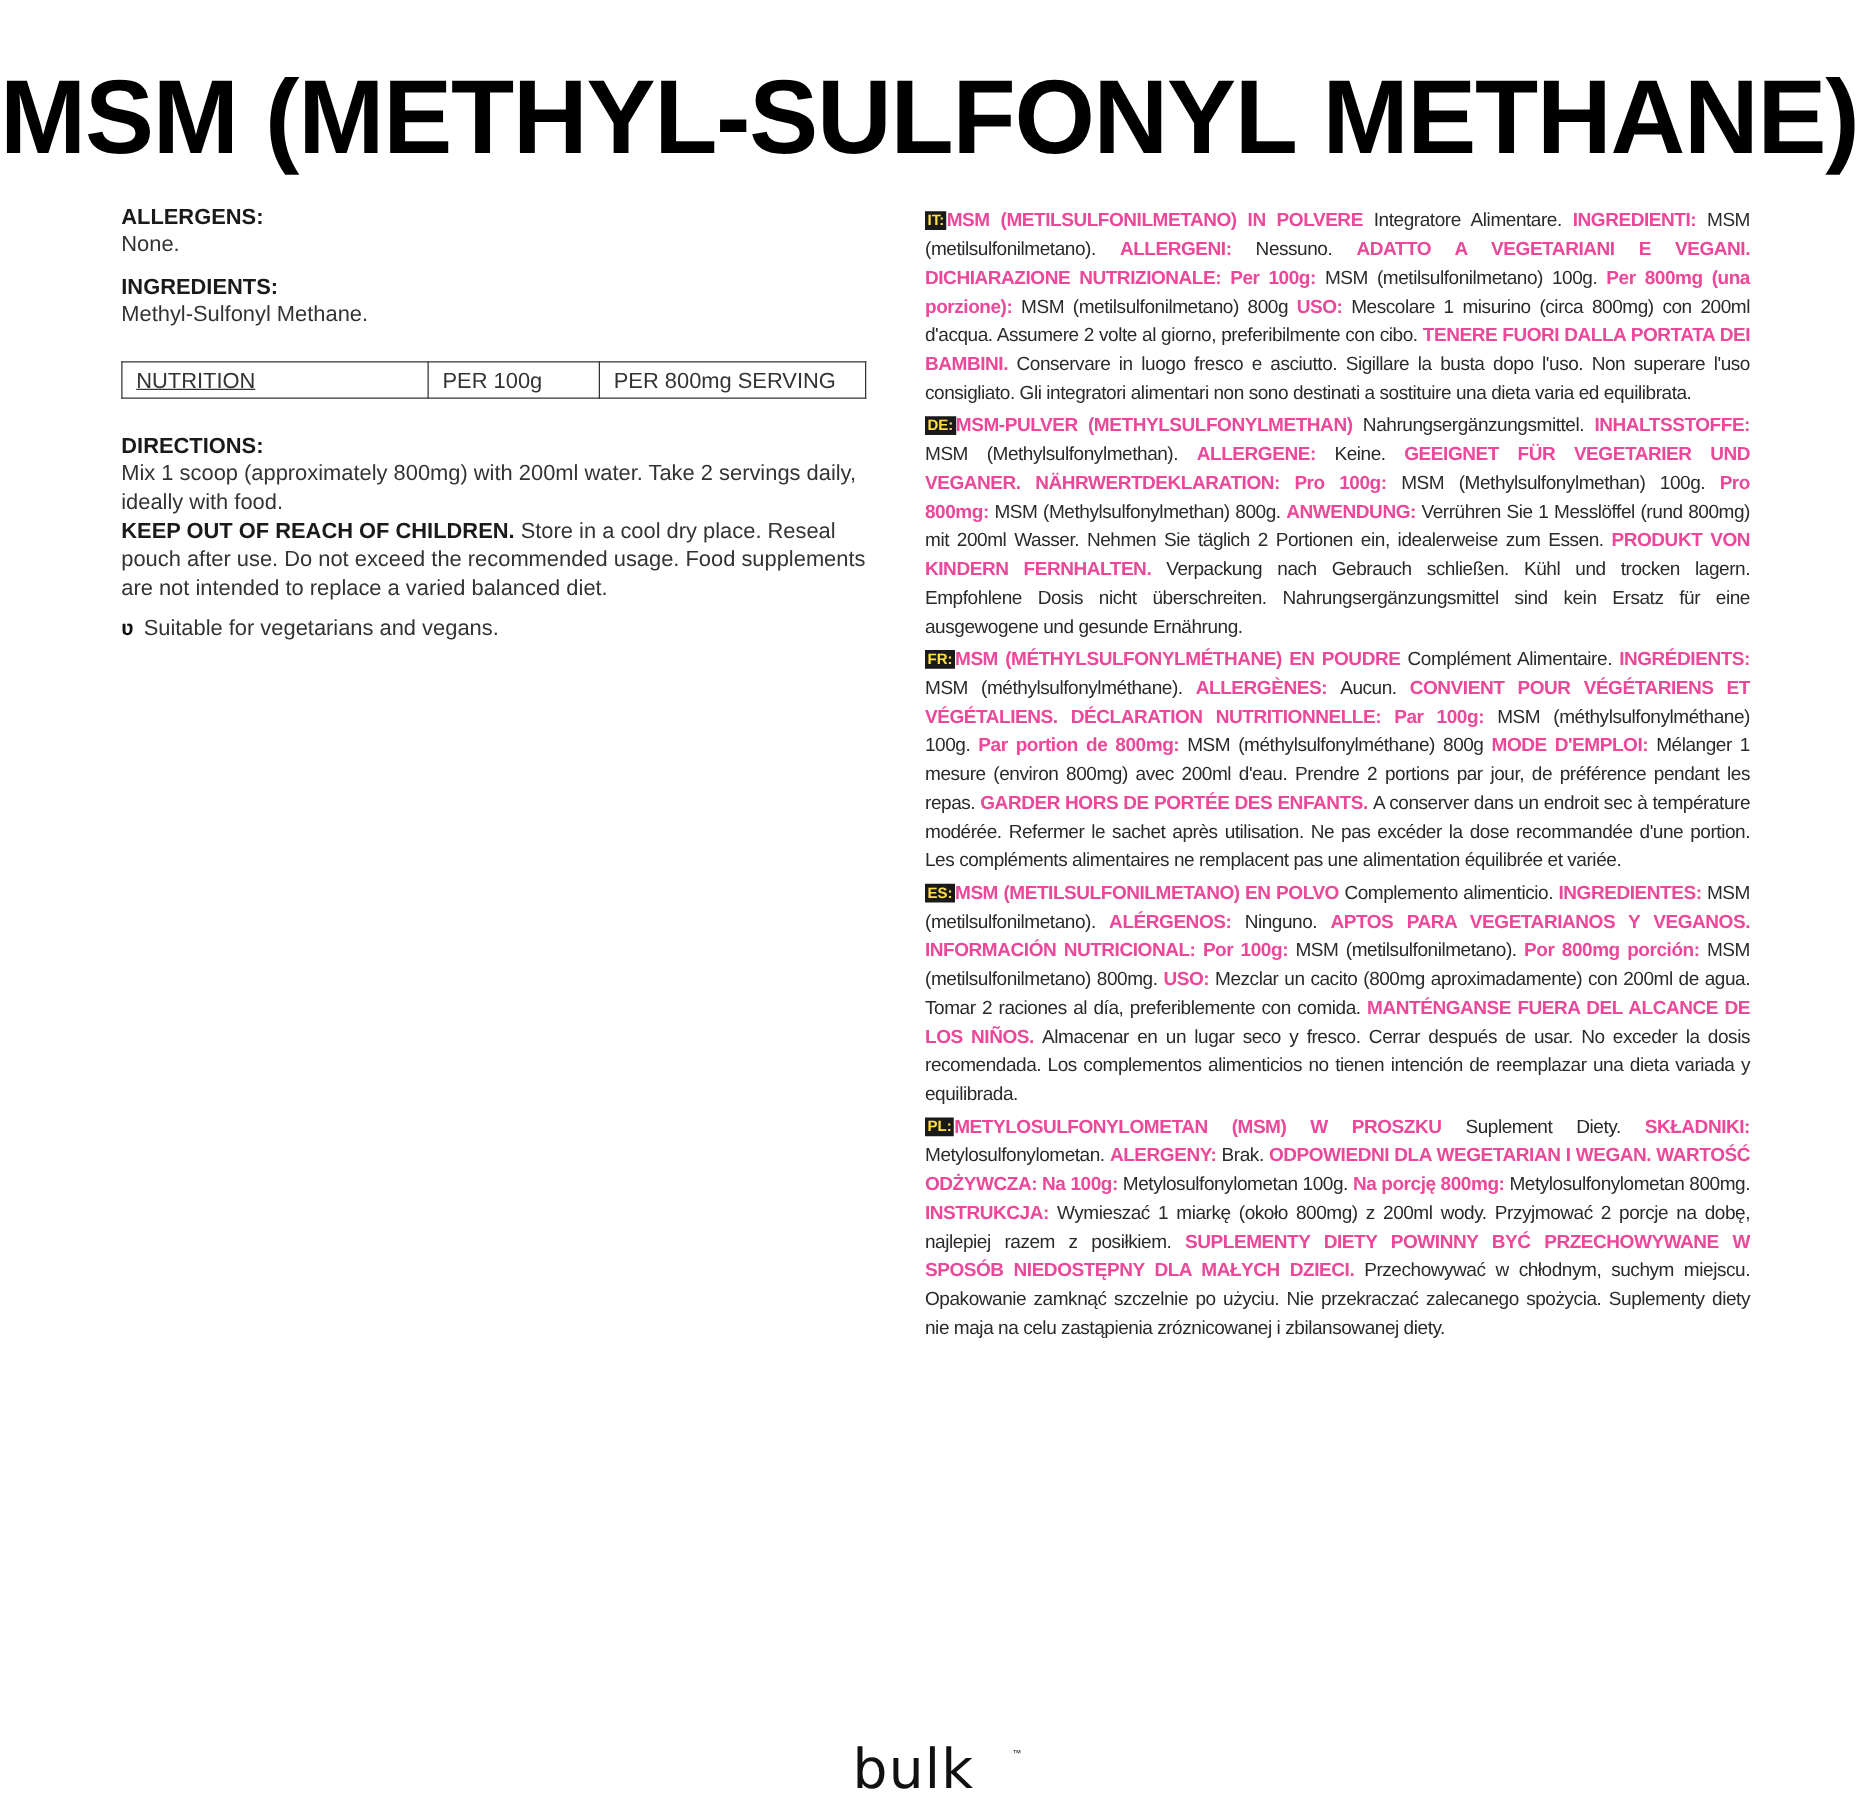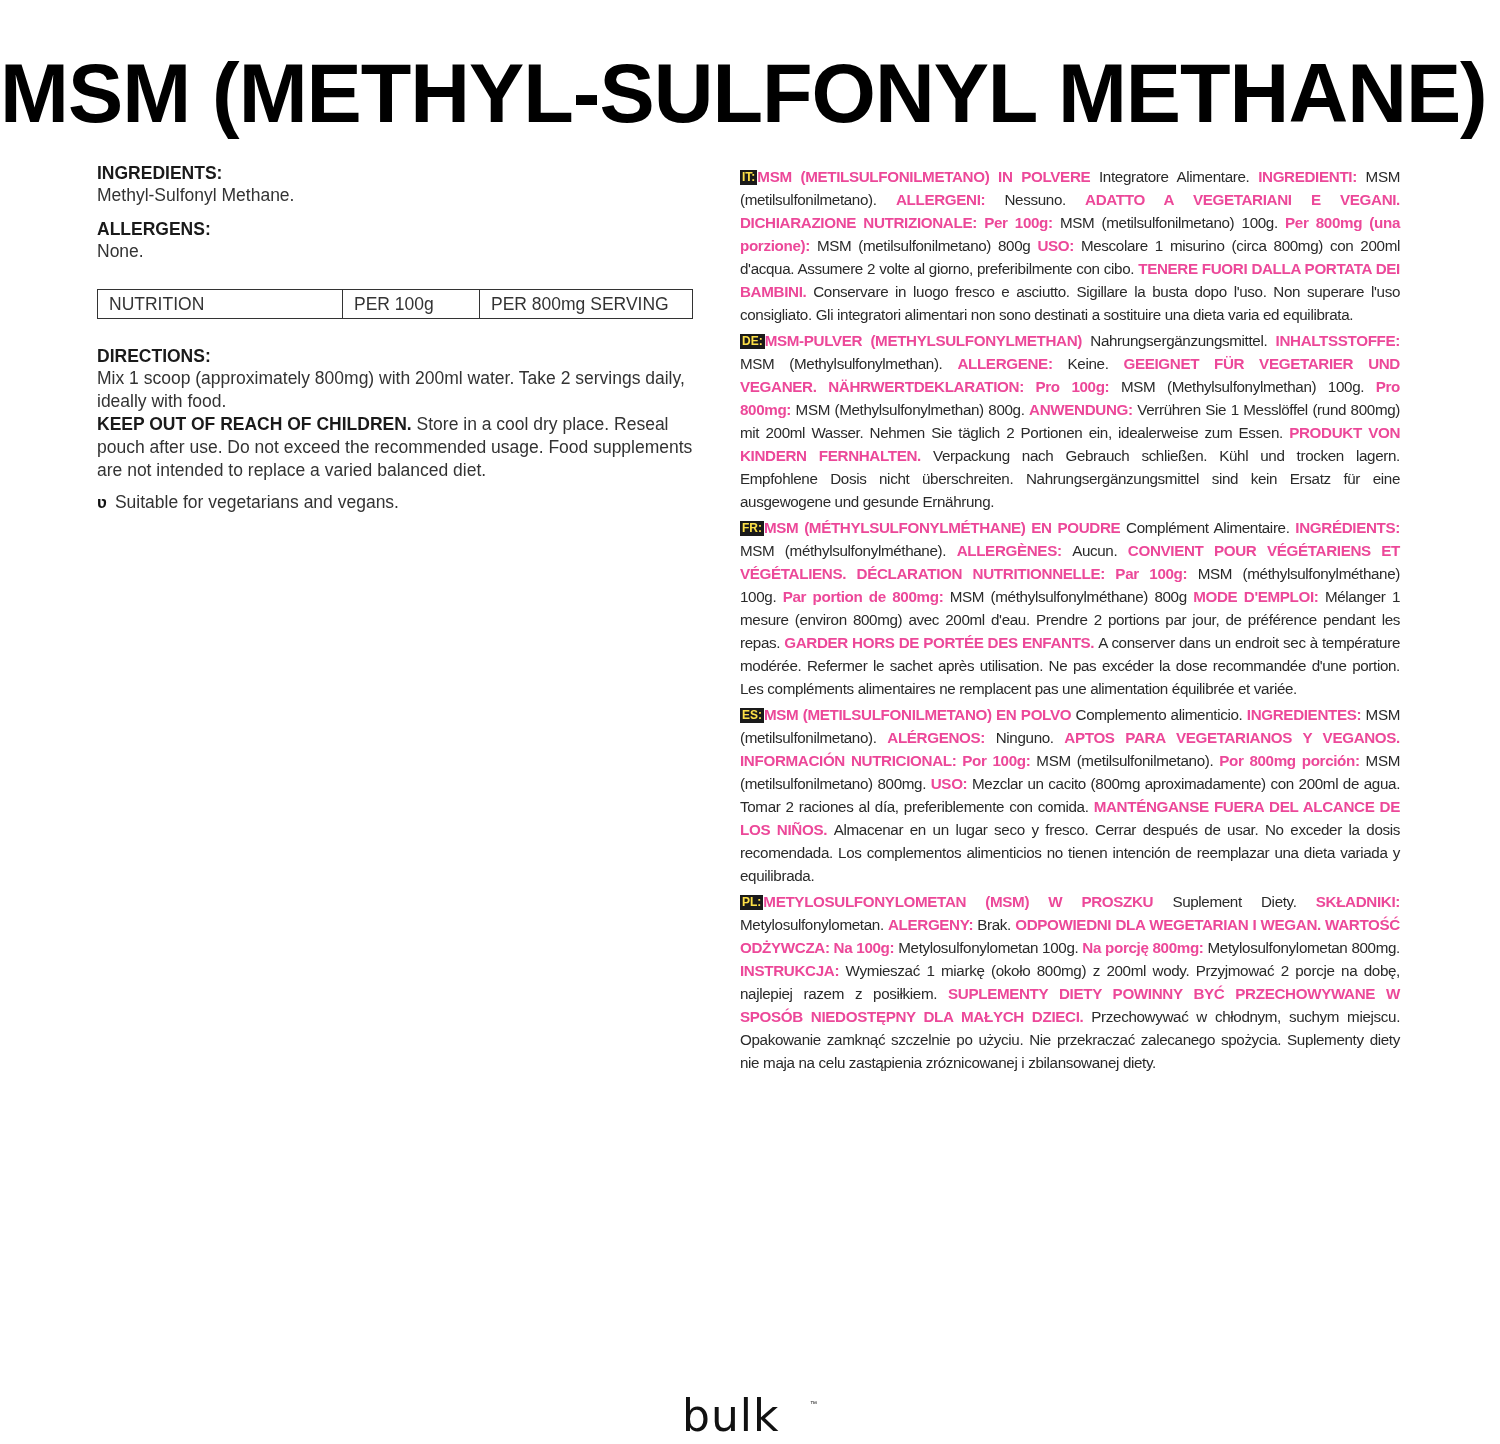--- a/index.html
+++ b/index.html
@@ -13,21 +13,21 @@
     transform: scaleX(0.985); transform-origin: left top;
   }
 
   .left { position: absolute; left: 97px; top: 162px; width: 600px; font-size: 17.5px; color: #333; }
   .left .h { font-weight: bold; color: #1a1a1a; font-size: 17.5px; line-height: 22px; }
   .left .p { line-height: 23px; }
   .block { margin-bottom: 11px; }
 
   table.nut { border-collapse: collapse; margin-top: 26px; margin-bottom: 26px; width: 596px; }
   table.nut td { border: 1.5px solid #333; font-size: 17.5px; color: #333; padding: 4px 11px 3px 11px; height: 21px; line-height: 21px; }
-  table.nut td.c1 { width: 222px; }
+  table.nut td.c1 { width: 222px; text-decoration: underline; }
   table.nut td.c2 { width: 114px; }
 
   .dir-body { line-height: 23px; margin-bottom: 0; }
   .keep { line-height: 23px; margin-bottom: 9px; }
   .keep b { color: #1a1a1a; }
   .vegan { display: flex; align-items: center; line-height: 23px; }
   .vegan .ic { font-weight: bold; font-size: 17px; margin-right: 8px; color: #111; }
 
   .right { position: absolute; left: 740px; top: 165px; width: 660px; font-family: "Liberation Sans", sans-serif; font-size: 15.2px; line-height: 23px; color: #2a2a2a; }
   .lang { text-align: justify; margin-bottom: 3px; letter-spacing: -0.35px; }
@@ -37,26 +37,26 @@
   .logo { position: absolute; left: 682px; top: 1392px; font-family: "DejaVu Sans", sans-serif; font-size: 44px; line-height: 48px; color: #111; letter-spacing: 1px; }
   .tm { position: absolute; left: 810px; top: 1400px; font-size: 7px; color: #111; }
 </style>
 </head>
 <body>
 
 <h1 class="title">MSM (METHYL-SULFONYL METHANE)</h1>
 
 <div class="left">
   <div class="block">
+    <div class="h">ALLERGENS:</div>
+    <div class="p">None.</div>
+  </div>
+  <div class="block">
     <div class="h">INGREDIENTS:</div>
     <div class="p">Methyl-Sulfonyl Methane.</div>
-  </div>
-  <div class="block">
-    <div class="h">ALLERGENS:</div>
-    <div class="p">None.</div>
   </div>
 
   <table class="nut">
     <tbody>
         <tr>
       <td class="c1">NUTRITION</td>
       <td class="c2">PER 100g</td>
       <td>PER 800mg SERVING</td>
     </tr>
   </tbody>

